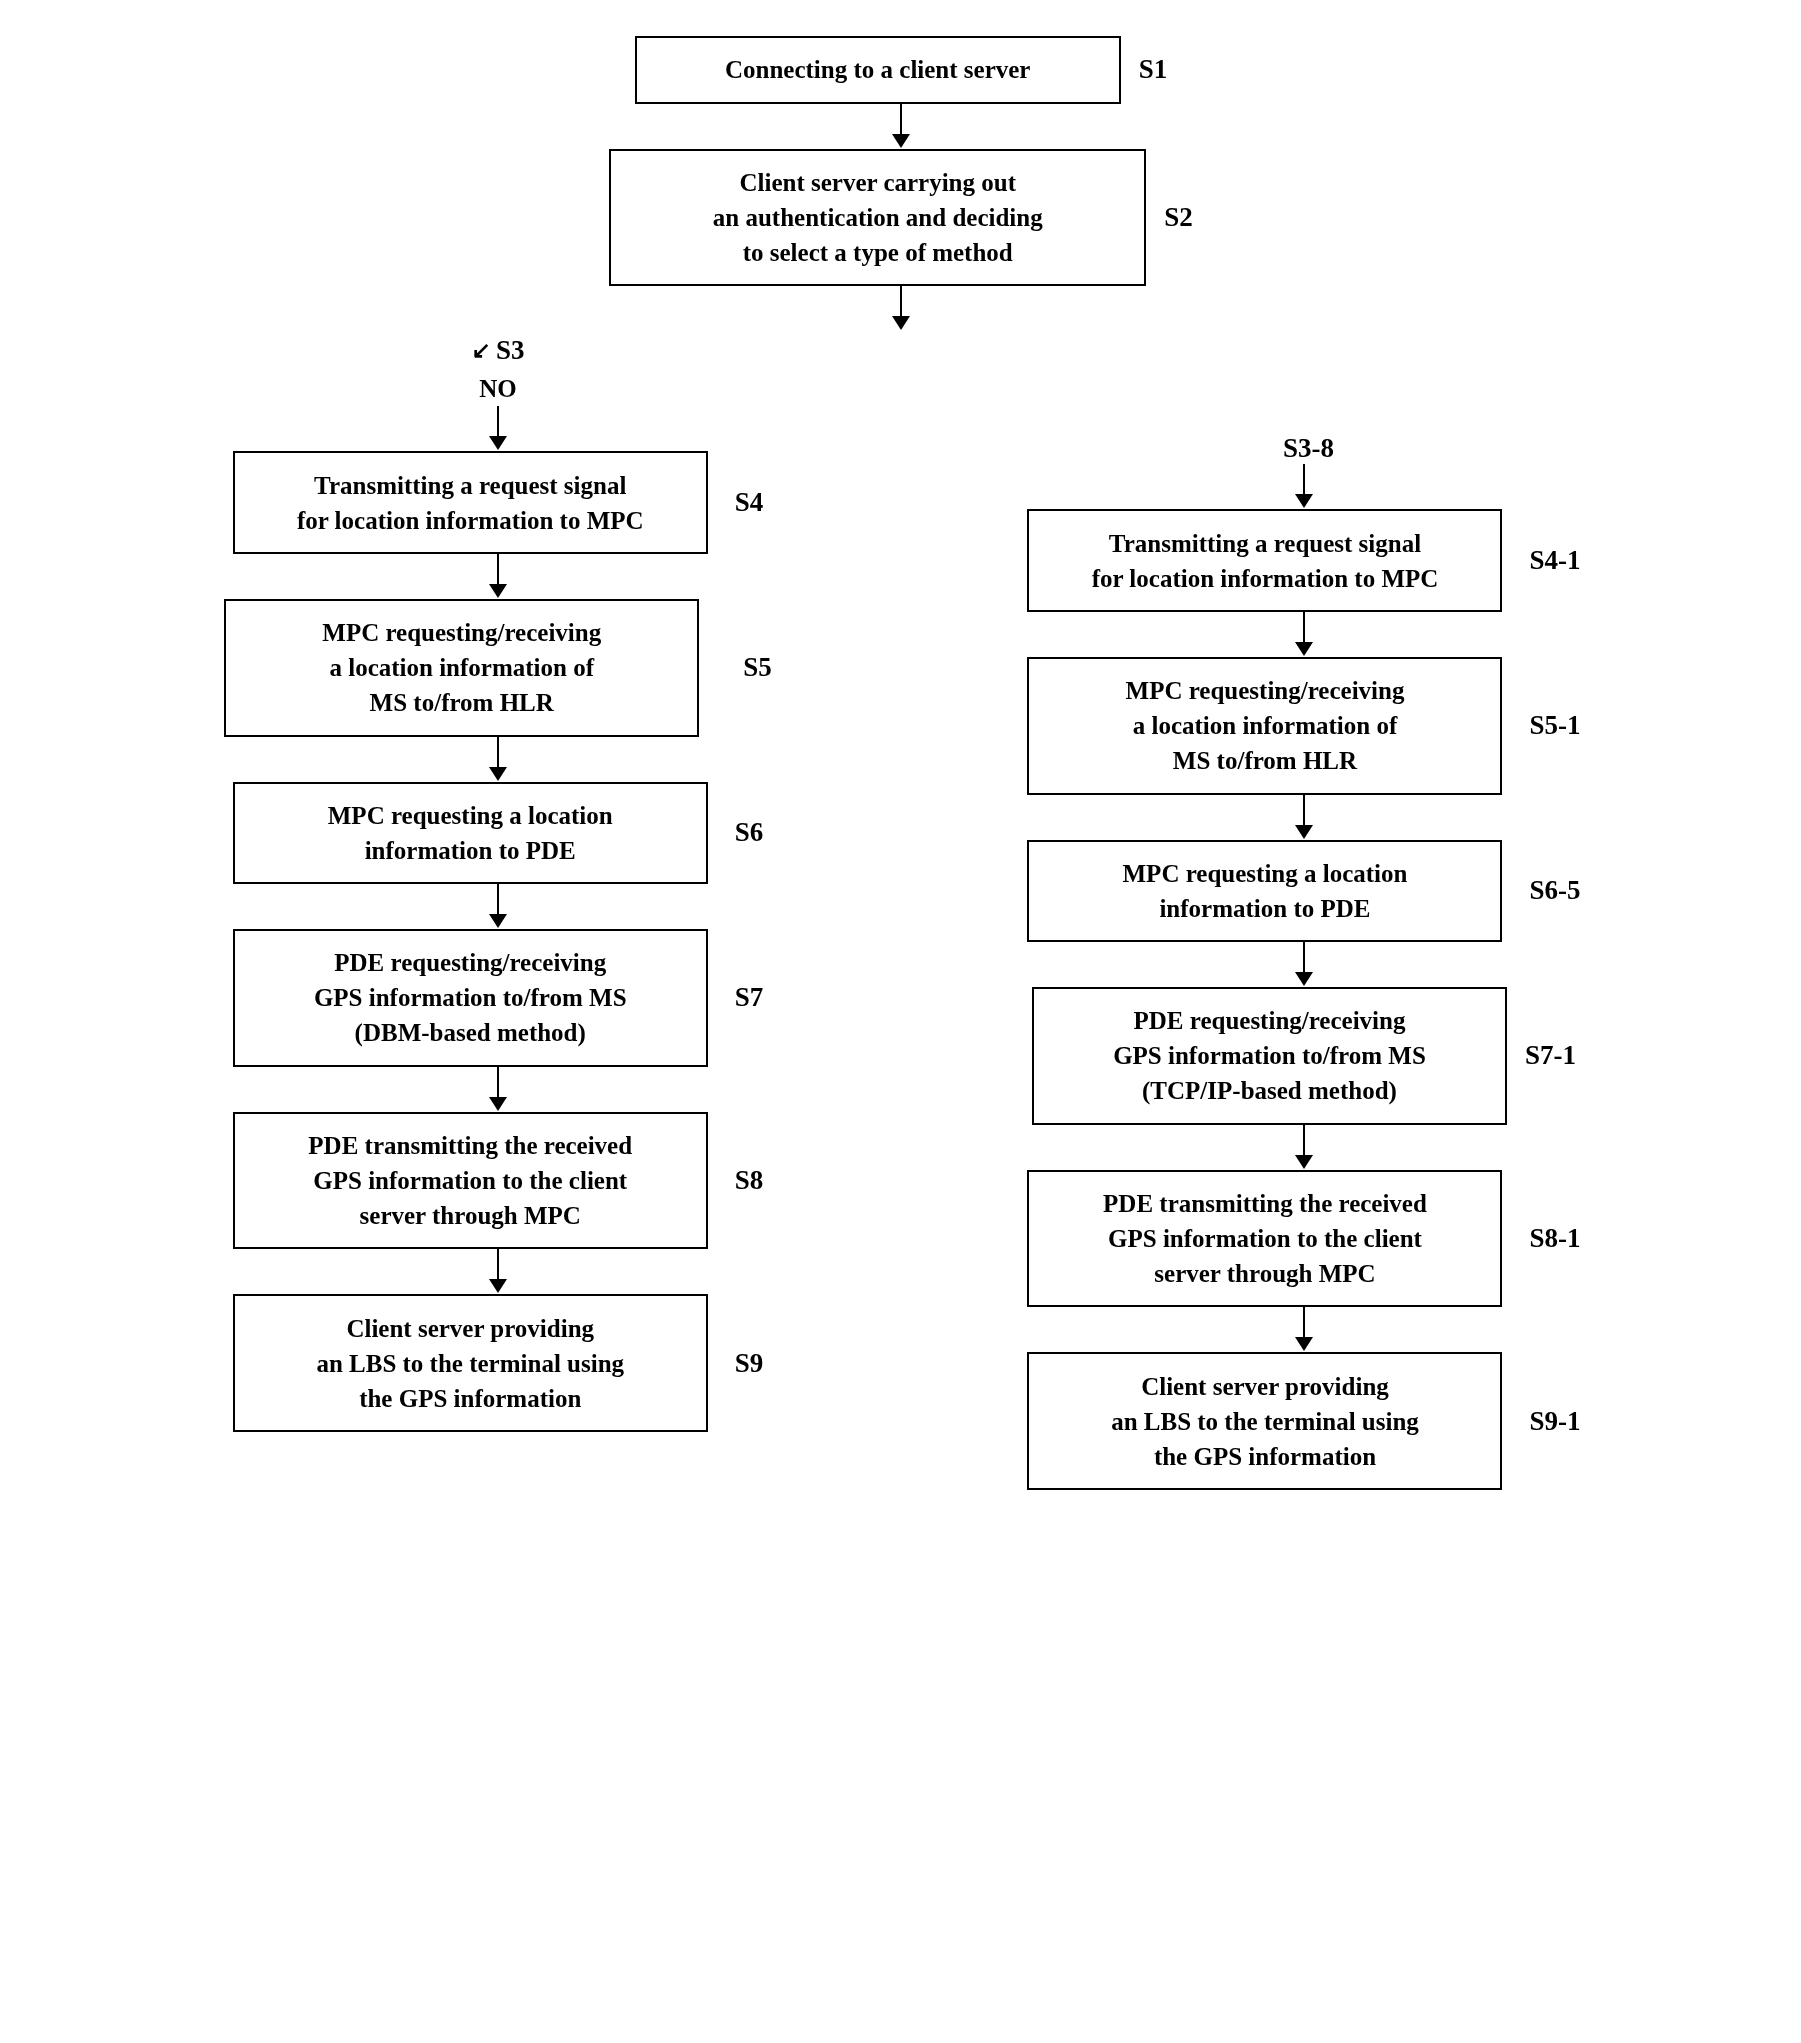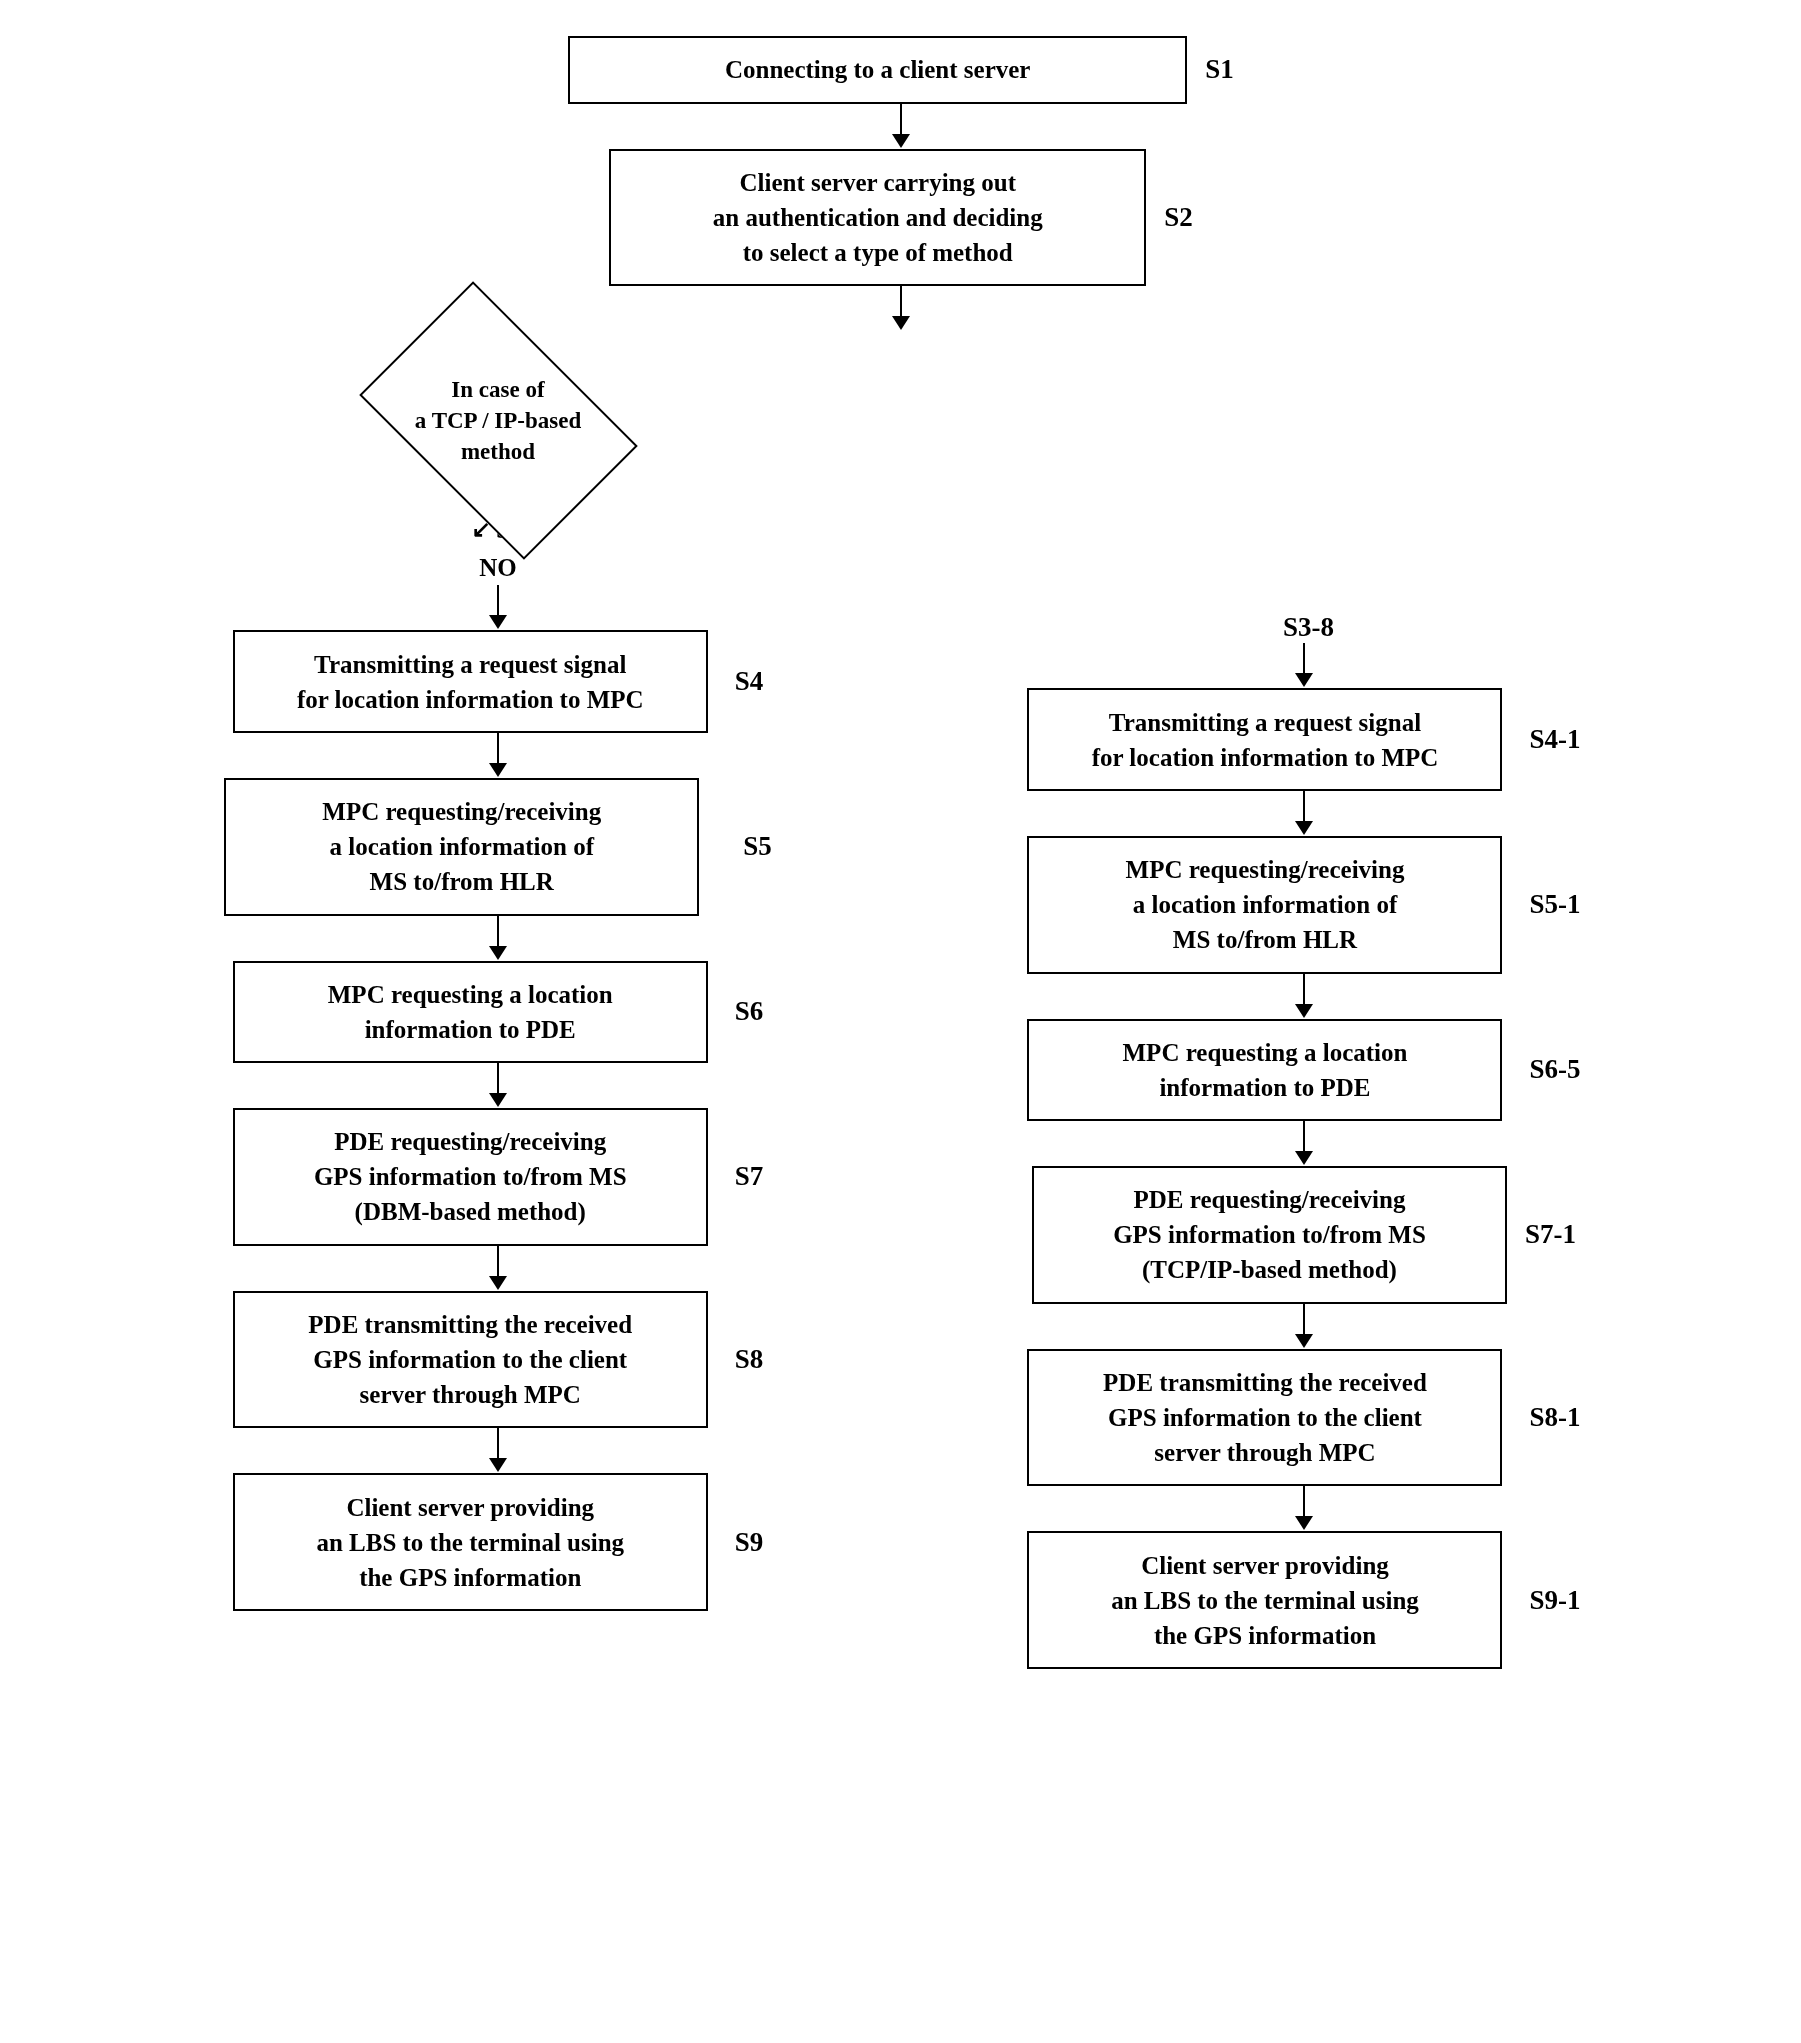--- a/index.html
+++ b/index.html
@@ -91,21 +91,21 @@
       border-top: 14.3px solid #000;
       margin: 0 auto;
     }
   </style>
 </head>
 <body>
 
 <div class="diagram">
 
   <div class="box-with-label">
-    <div class="flow-box" style="width:619px;">
+    <div class="flow-box" style="width:486px;">
       <span>Connecting to a client server</span>
     </div>
     <div class="step-label">S1</div>
   </div>
 
   <div style="height:45px; display:flex; flex-direction:column; align-items:center;">
     <div class="v-seg" style="height:30px;"></div>
     <div class="arrow-tip-down"></div>
   </div>
 
@@ -121,28 +121,20 @@
   <div style="height:45px; display:flex; flex-direction:column; align-items:center;">
     <div class="v-seg" style="height:30px;"></div>
     <div class="arrow-tip-down"></div>
   </div>
 
   <div style="width:100%; display:flex; flex-direction:row; align-items:center; position:relative;">
 
     <div style="flex:1; display:flex; justify-content:center; align-items:center;">
       <div style="display:flex; flex-direction:column; align-items:center; position:relative;">
 
-        <div class="diamond-container">
-          <div class="diamond"></div>
-          <div class="diamond-text">
-            <span>In case of</span><br>
-            <span>a TCP / IP-based</span><br>
-            <span>method</span>
-          </div>
-        </div>
 
         <div style="display:flex; align-items:center; gap:5.4px; margin-top:3.6px;">
           <span style="font-size:23px; font-weight:bold;">↙</span>
           <span class="step-label">S3</span>
         </div>
 
         <div class="no-label" style="margin-top:9px;">NO</div>
       </div>
     </div>
 

